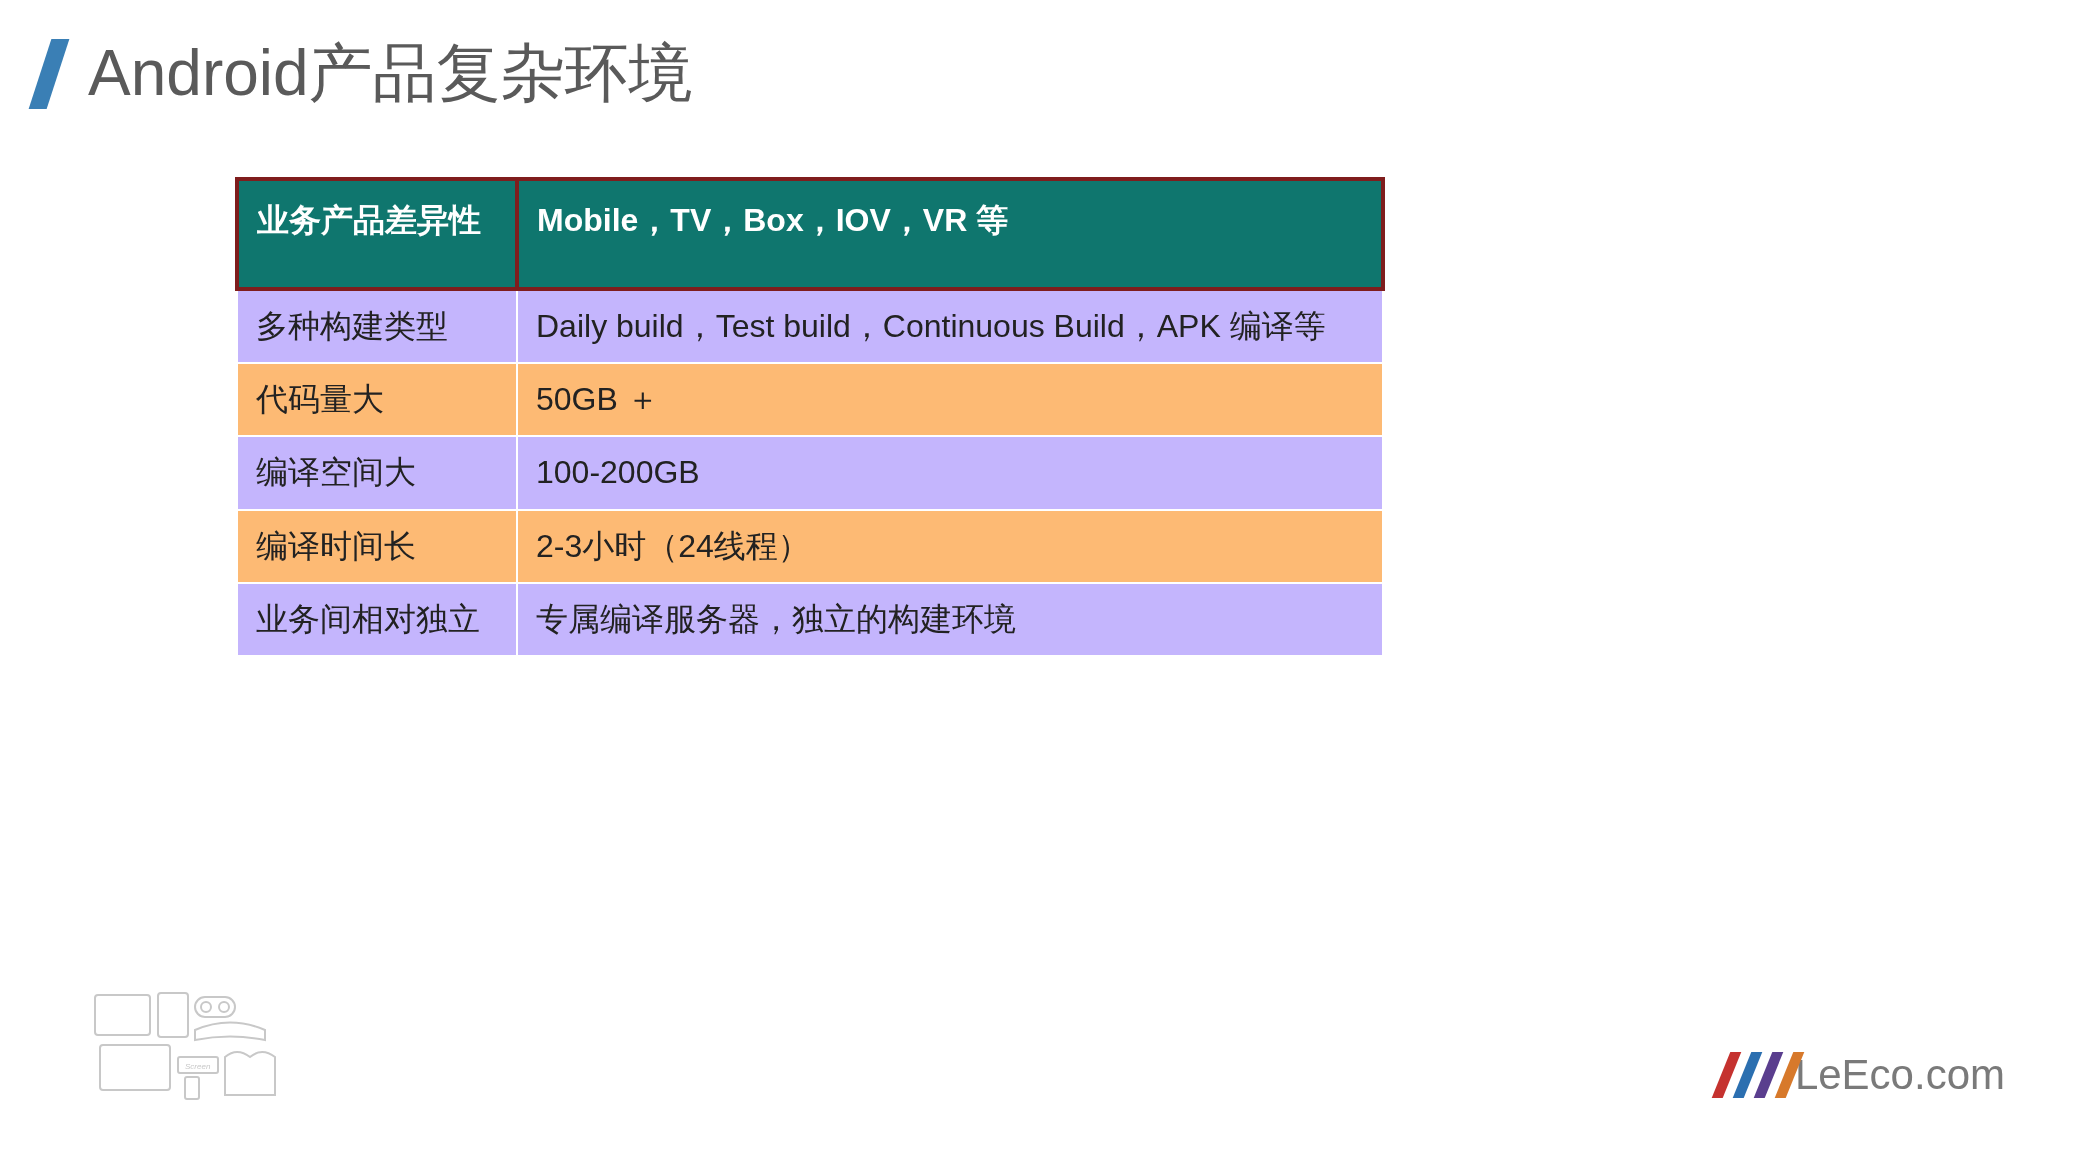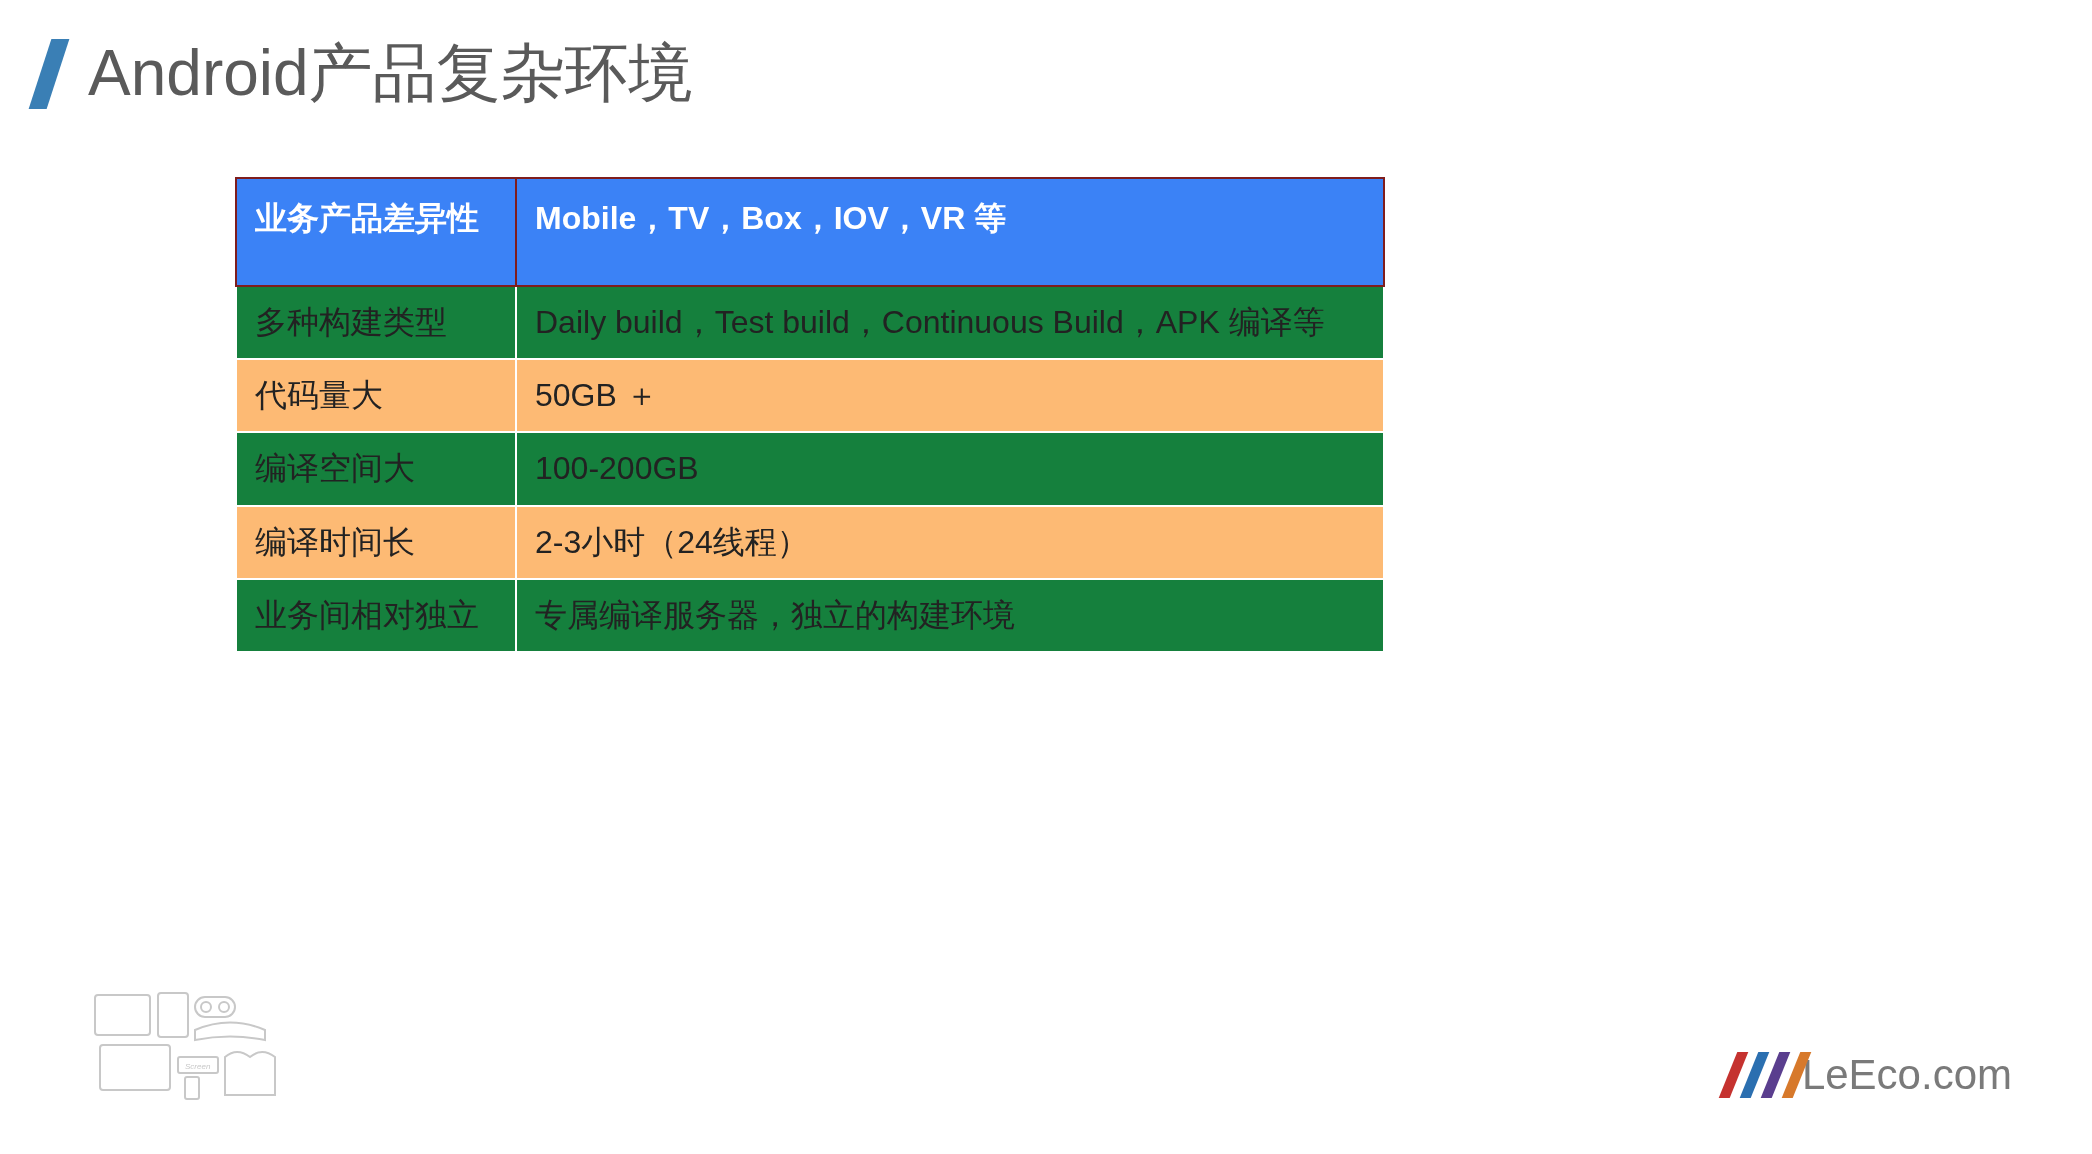--- a/index.html
+++ b/index.html
@@ -34,51 +34,51 @@
     }
     .table-wrap {
       margin: 40px 0 0 235px;
       width: 1150px;
     }
     table {
       border-collapse: collapse;
       width: 100%;
     }
     th {
-      background: #3b82f6;
+      background: #0f766e;
       color: #ffffff;
       font-size: 32px;
       font-weight: bold;
       text-align: left;
       padding: 18px 18px 44px 18px;
-      border: 2px solid #7f1d1d;
+      border: 4px solid #7f1d1d;
       vertical-align: top;
     }
     th:first-child { width: 280px; }
     td {
       font-size: 32px;
       color: #222;
       padding: 14px 18px;
       border: 2px solid #ffffff;
       vertical-align: top;
       line-height: 1.35;
     }
-    tr.row-a td { background: #15803d; }
+    tr.row-a td { background: #c4b5fd; }
     tr.row-b td { background: #fdba74; }
     td.label { font-weight: 400; }
     .footer-left {
       position: absolute;
       left: 90px;
       bottom: 45px;
       color: #c8c8c8;
       font-style: italic;
     }
     .footer-right {
       position: absolute;
-      right: 80px;
+      right: 87px;
       bottom: 55px;
       display: flex;
       align-items: center;
     }
     .slashes {
       display: flex;
       gap: 10px;
     }
     .slash {
       width: 11px;

